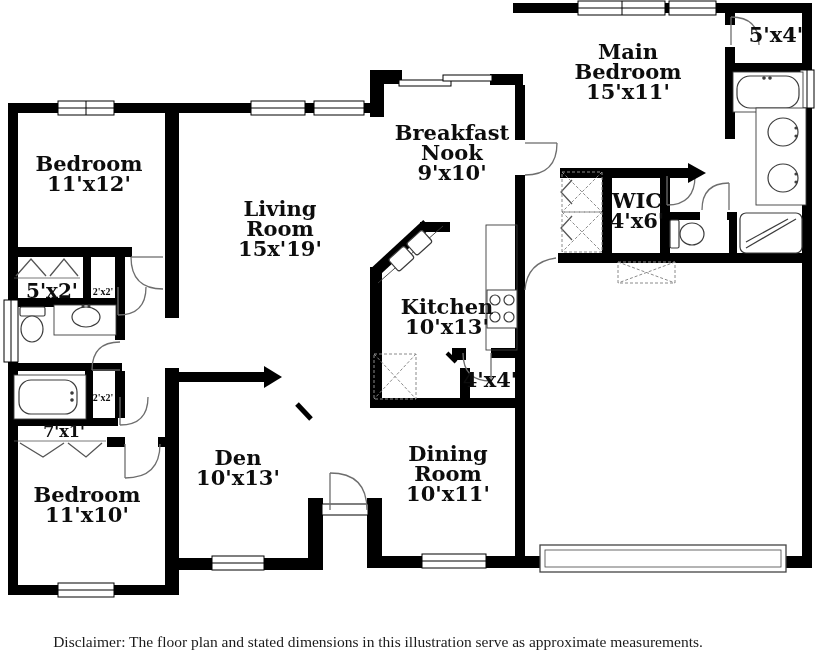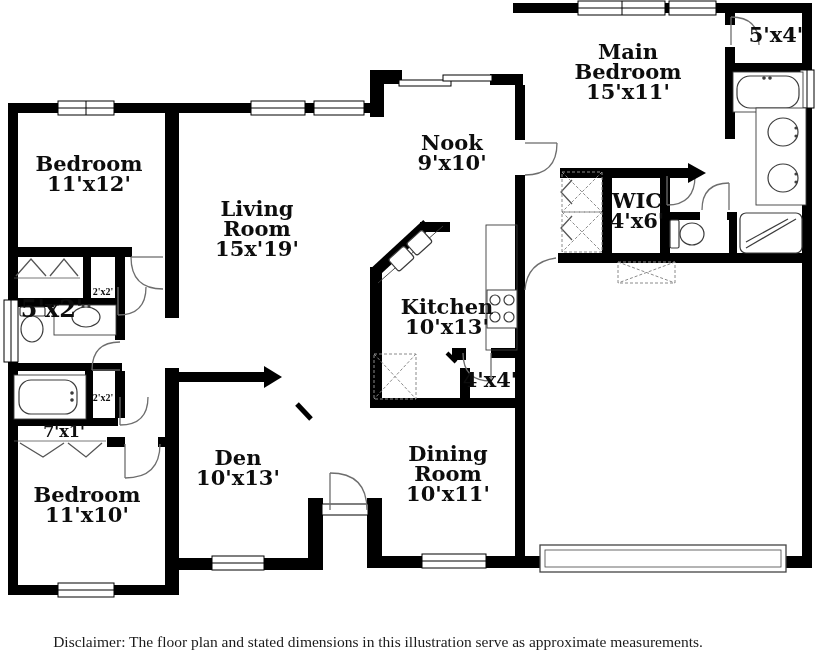--- a/index.html
+++ b/index.html
@@ -3,21 +3,21 @@
 <meta charset="utf-8">
 <style>
   html,body{margin:0;padding:0;background:#ffffff;}
   #canvas{position:relative;width:816px;height:672px;background:#ffffff;overflow:hidden;
           font-family:"DejaVu Serif",serif;}
   #plan-svg{position:absolute;left:0;top:0;}
   .lbl{position:absolute;transform:translate(-50%,-50%);text-align:center;
        font-weight:700;font-size:21px;line-height:20px;white-space:nowrap;color:#0d0d0d;
        letter-spacing:0px;}
   .lbl span{display:block;}
-  .sz20{font-size:24px;margin-top:18px;}
+  .sz20{font-size:20px;}
   .sz16{font-size:16px;line-height:15px;text-align:right;}
   .szxs{font-size:10px;line-height:11px;font-family:Liberation Serif, serif;}
   #disclaimer{position:absolute;left:0;top:634px;width:756px;text-align:center;
        font-family:"Liberation Serif",serif;font-size:15.5px;line-height:16.5px;color:#1b1b1b;}
   #disclaimer span{display:block;}
 </style>
 </head>
 <body>
 
 <div id="canvas">
@@ -286,26 +286,27 @@
     <polygon points="688,163 706,173 688,183"></polygon>
     <line x1="297" y1="404" x2="311" y2="419" stroke="#000000" stroke-width="5"></line>
     <line x1="447" y1="353" x2="456" y2="362" stroke="#000000" stroke-width="4"></line>
   </g>
 </svg>
 
 <div class="lbl" style="left:89px;top:174px">
   <span>Bedroom</span>
   <span>11'x12'</span>
 </div>
-<div class="lbl" style="left:257px;top:229px">
+<div class="lbl" style="left:280px;top:229px">
   <span>Living</span>
   <span>Room</span>
   <span>15x'19'</span>
 </div>
 <div class="lbl" style="left:452px;top:153px">
+  <span>Breakfast</span>
   <span>Nook</span>
   <span>9'x10'</span>
 </div>
 <div class="lbl" style="left:628px;top:72px">
   <span>Main</span>
   <span>Bedroom</span>
   <span>15'x11'</span>
 </div>
 <div class="lbl" style="left:776px;top:35px">
   <span>5'x4'</span>

